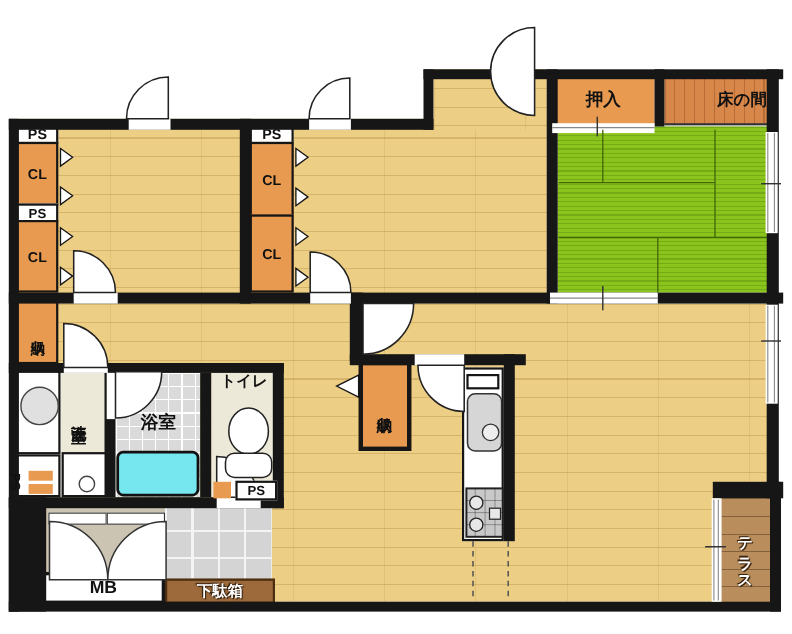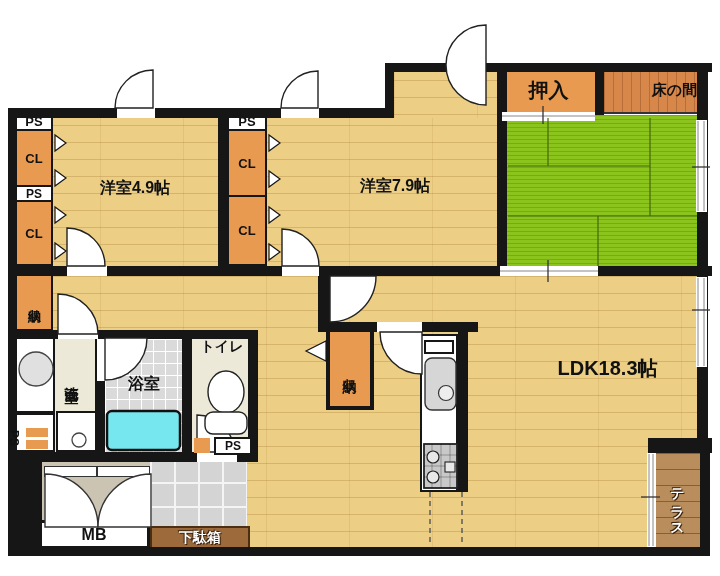--- a/index.html
+++ b/index.html
@@ -239,24 +239,21 @@
           <line x1="432" y1="444" x2="432" y2="488"></line>
         <line x1="441" y1="444" x2="441" y2="488"></line>
           <line x1="450" y1="444" x2="450" y2="488"></line>
       </g>
       <circle cx="433" cy="457" r="6" fill="#e8e8e8" stroke="#222" stroke-width="1.2"></circle>
       <circle cx="433" cy="477" r="6" fill="#e8e8e8" stroke="#222" stroke-width="1.2"></circle>
       <rect x="445" y="462" width="10" height="10" fill="#e8e8e8" stroke="#222" stroke-width="1.1"></rect>
     </g>
   </svg>
 
-  <div class="abs lab" style="left:50px;top:177px;width:170px;height:22px;font-size:16px">洋室4.9帖</div>
-  <div class="abs lab" style="left:310px;top:175px;width:170px;height:22px;font-size:16px">洋室7.9帖</div>
-  <div class="abs lab" style="left:520px;top:355px;width:175px;height:26px;font-size:20px">LDK18.3帖</div>
-  <div class="abs lab" style="left:502px;top:80px;width:93px;height:20px;font-size:20px">押入</div>
+  <div class="abs lab" style="left:502px;top:80px;width:93px;height:20px;font-size:16px">押入</div>
   <div class="abs lab" style="left:624px;top:80px;width:101px;height:20px;font-size:15px">床の間</div>
   <div class="abs lab vert" style="left:61px;top:340px;width:22px;height:74px;font-size:14px">洗面室</div>
   <div class="abs lab" style="left:112px;top:374px;width:64px;height:20px;font-size:16px">浴室</div>
   <div class="abs lab" style="left:194px;top:337px;width:56px;height:20px;font-size:14px">トイレ</div>
   <div class="abs lab vert wtxt" style="left:667px;top:462px;width:22px;height:84px;font-size:14px">テラス</div>
   <div class="abs lab rot" style="left:4px;top:418px;width:20px;height:40px;font-size:12px;font-weight:700">PS</div>
   <div class="abs box white b2" style="left:214px;top:437px;width:38px;height:18px">
     <span class="lab" style="font-size:12px;font-weight:700">PS</span>
     </div>
   <div class="abs orange" style="left:194px;top:438px;width:16px;height:15px"></div>

